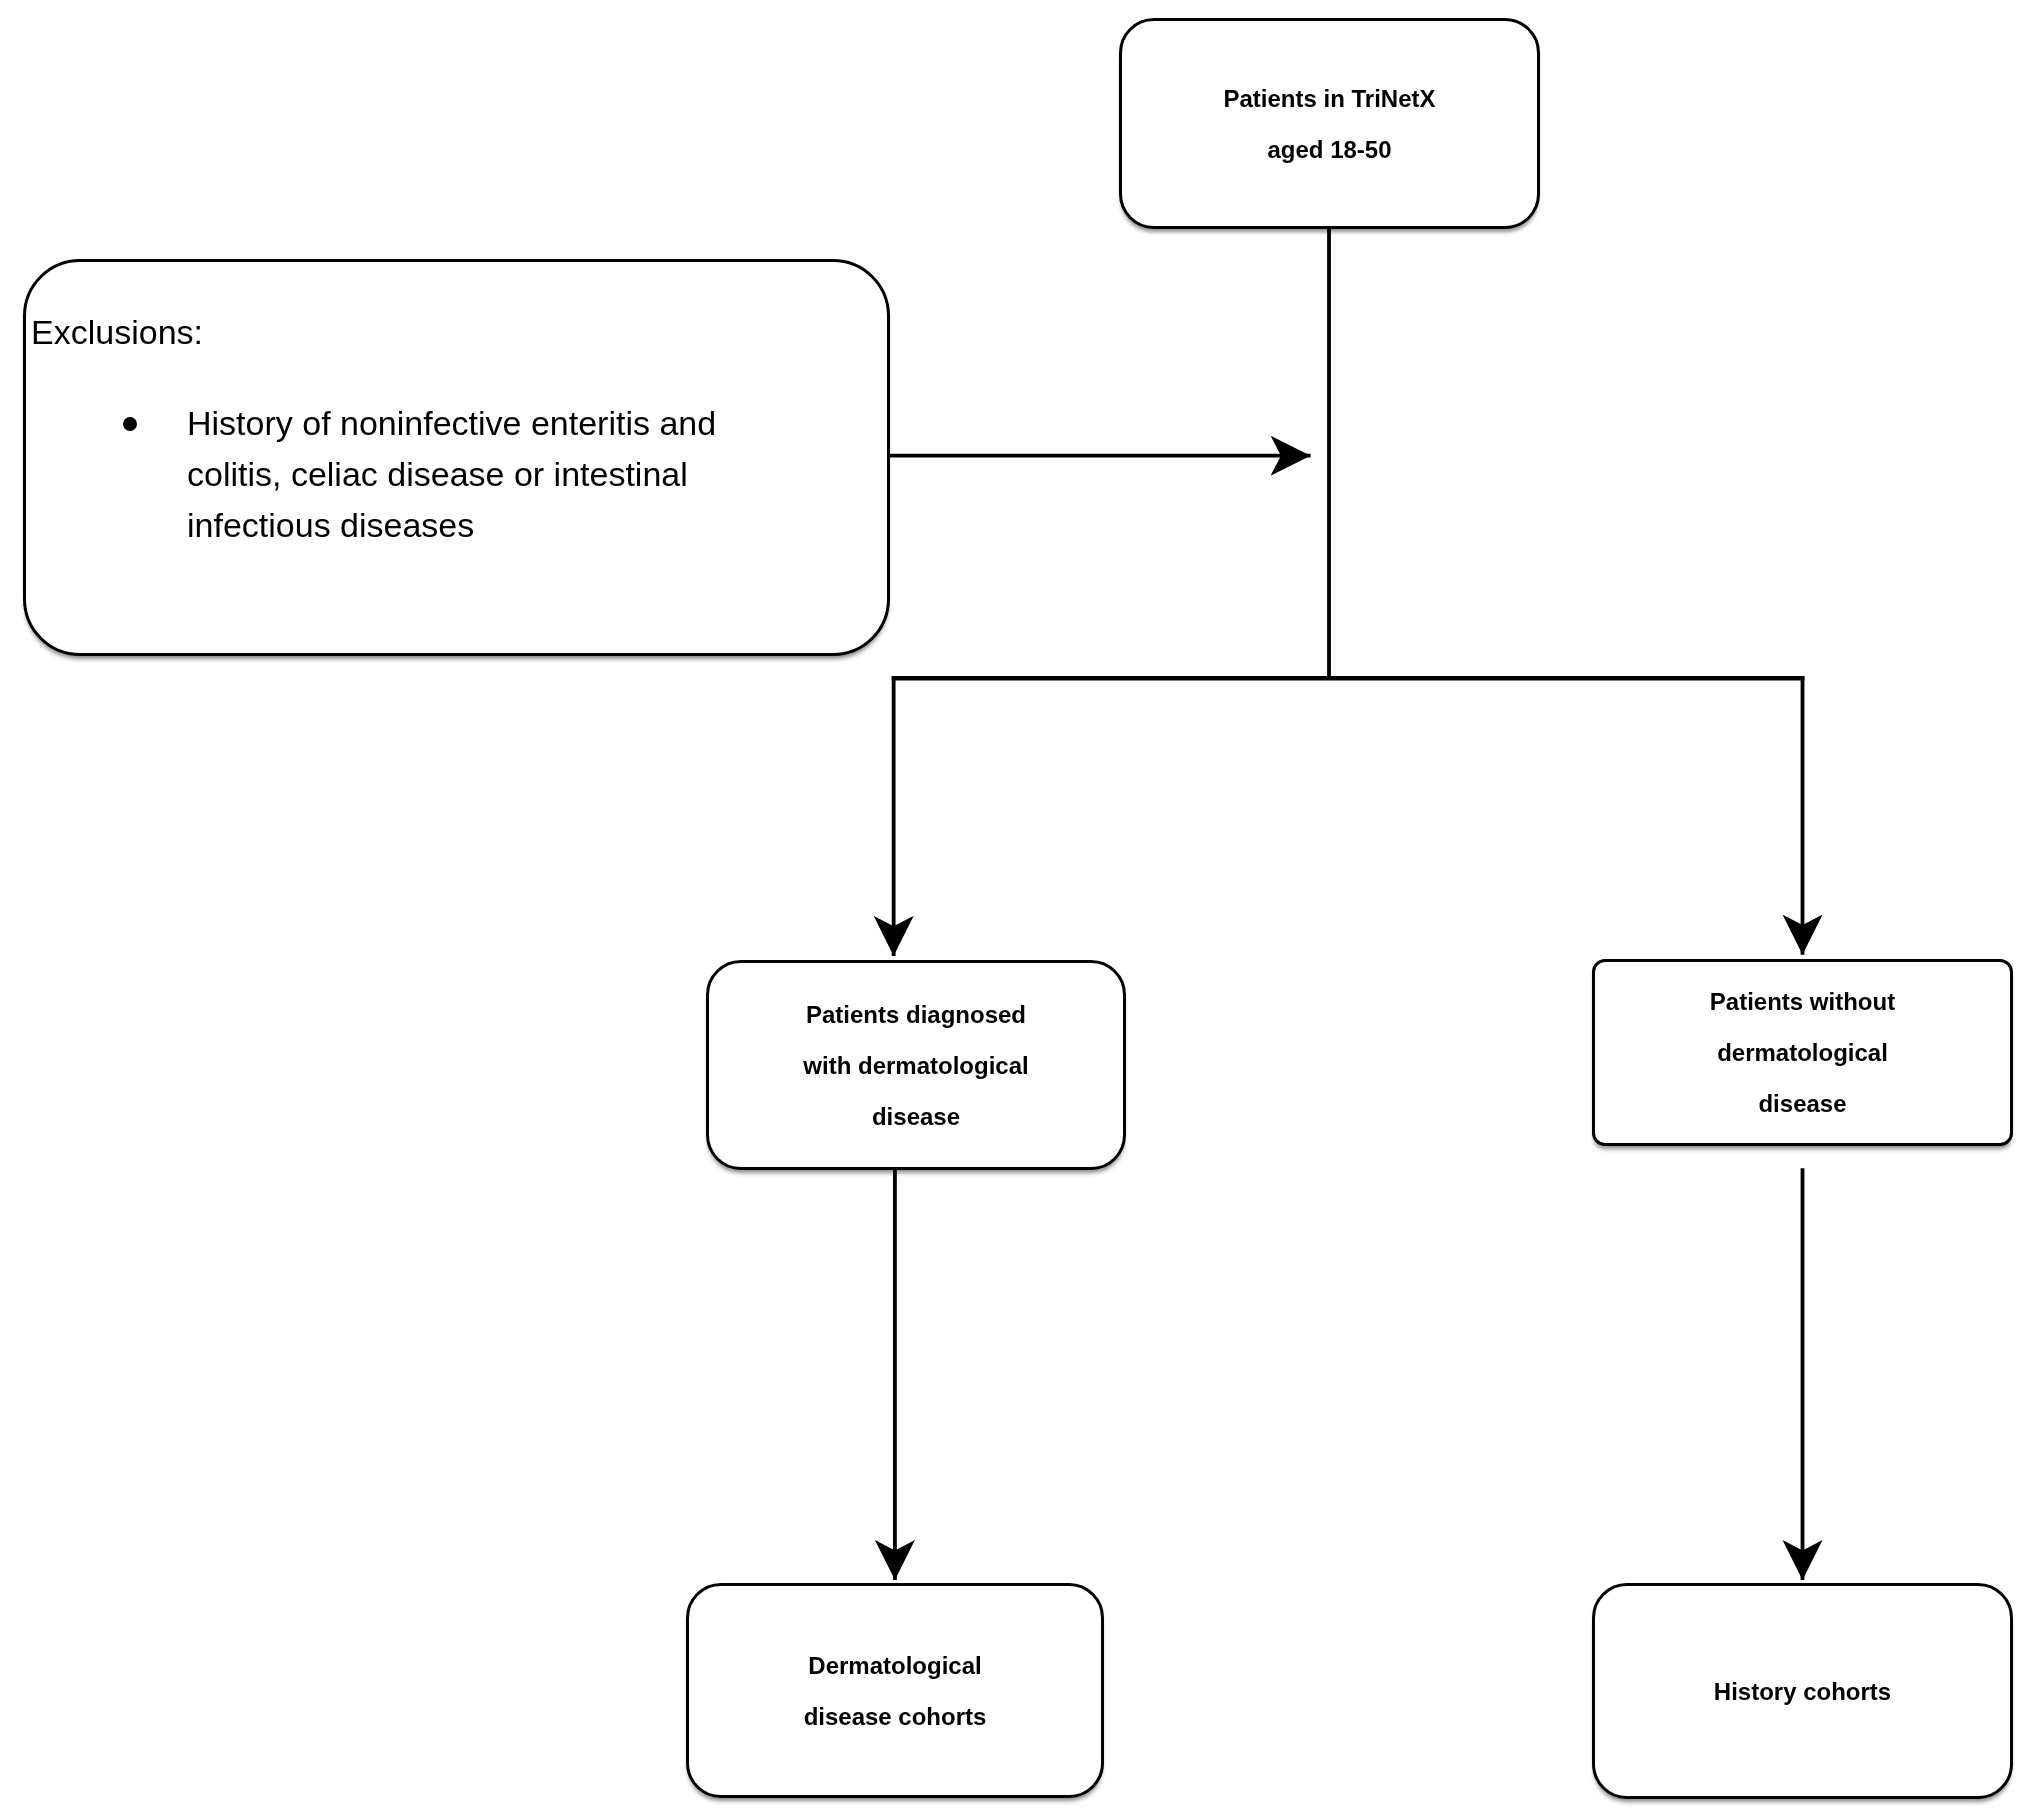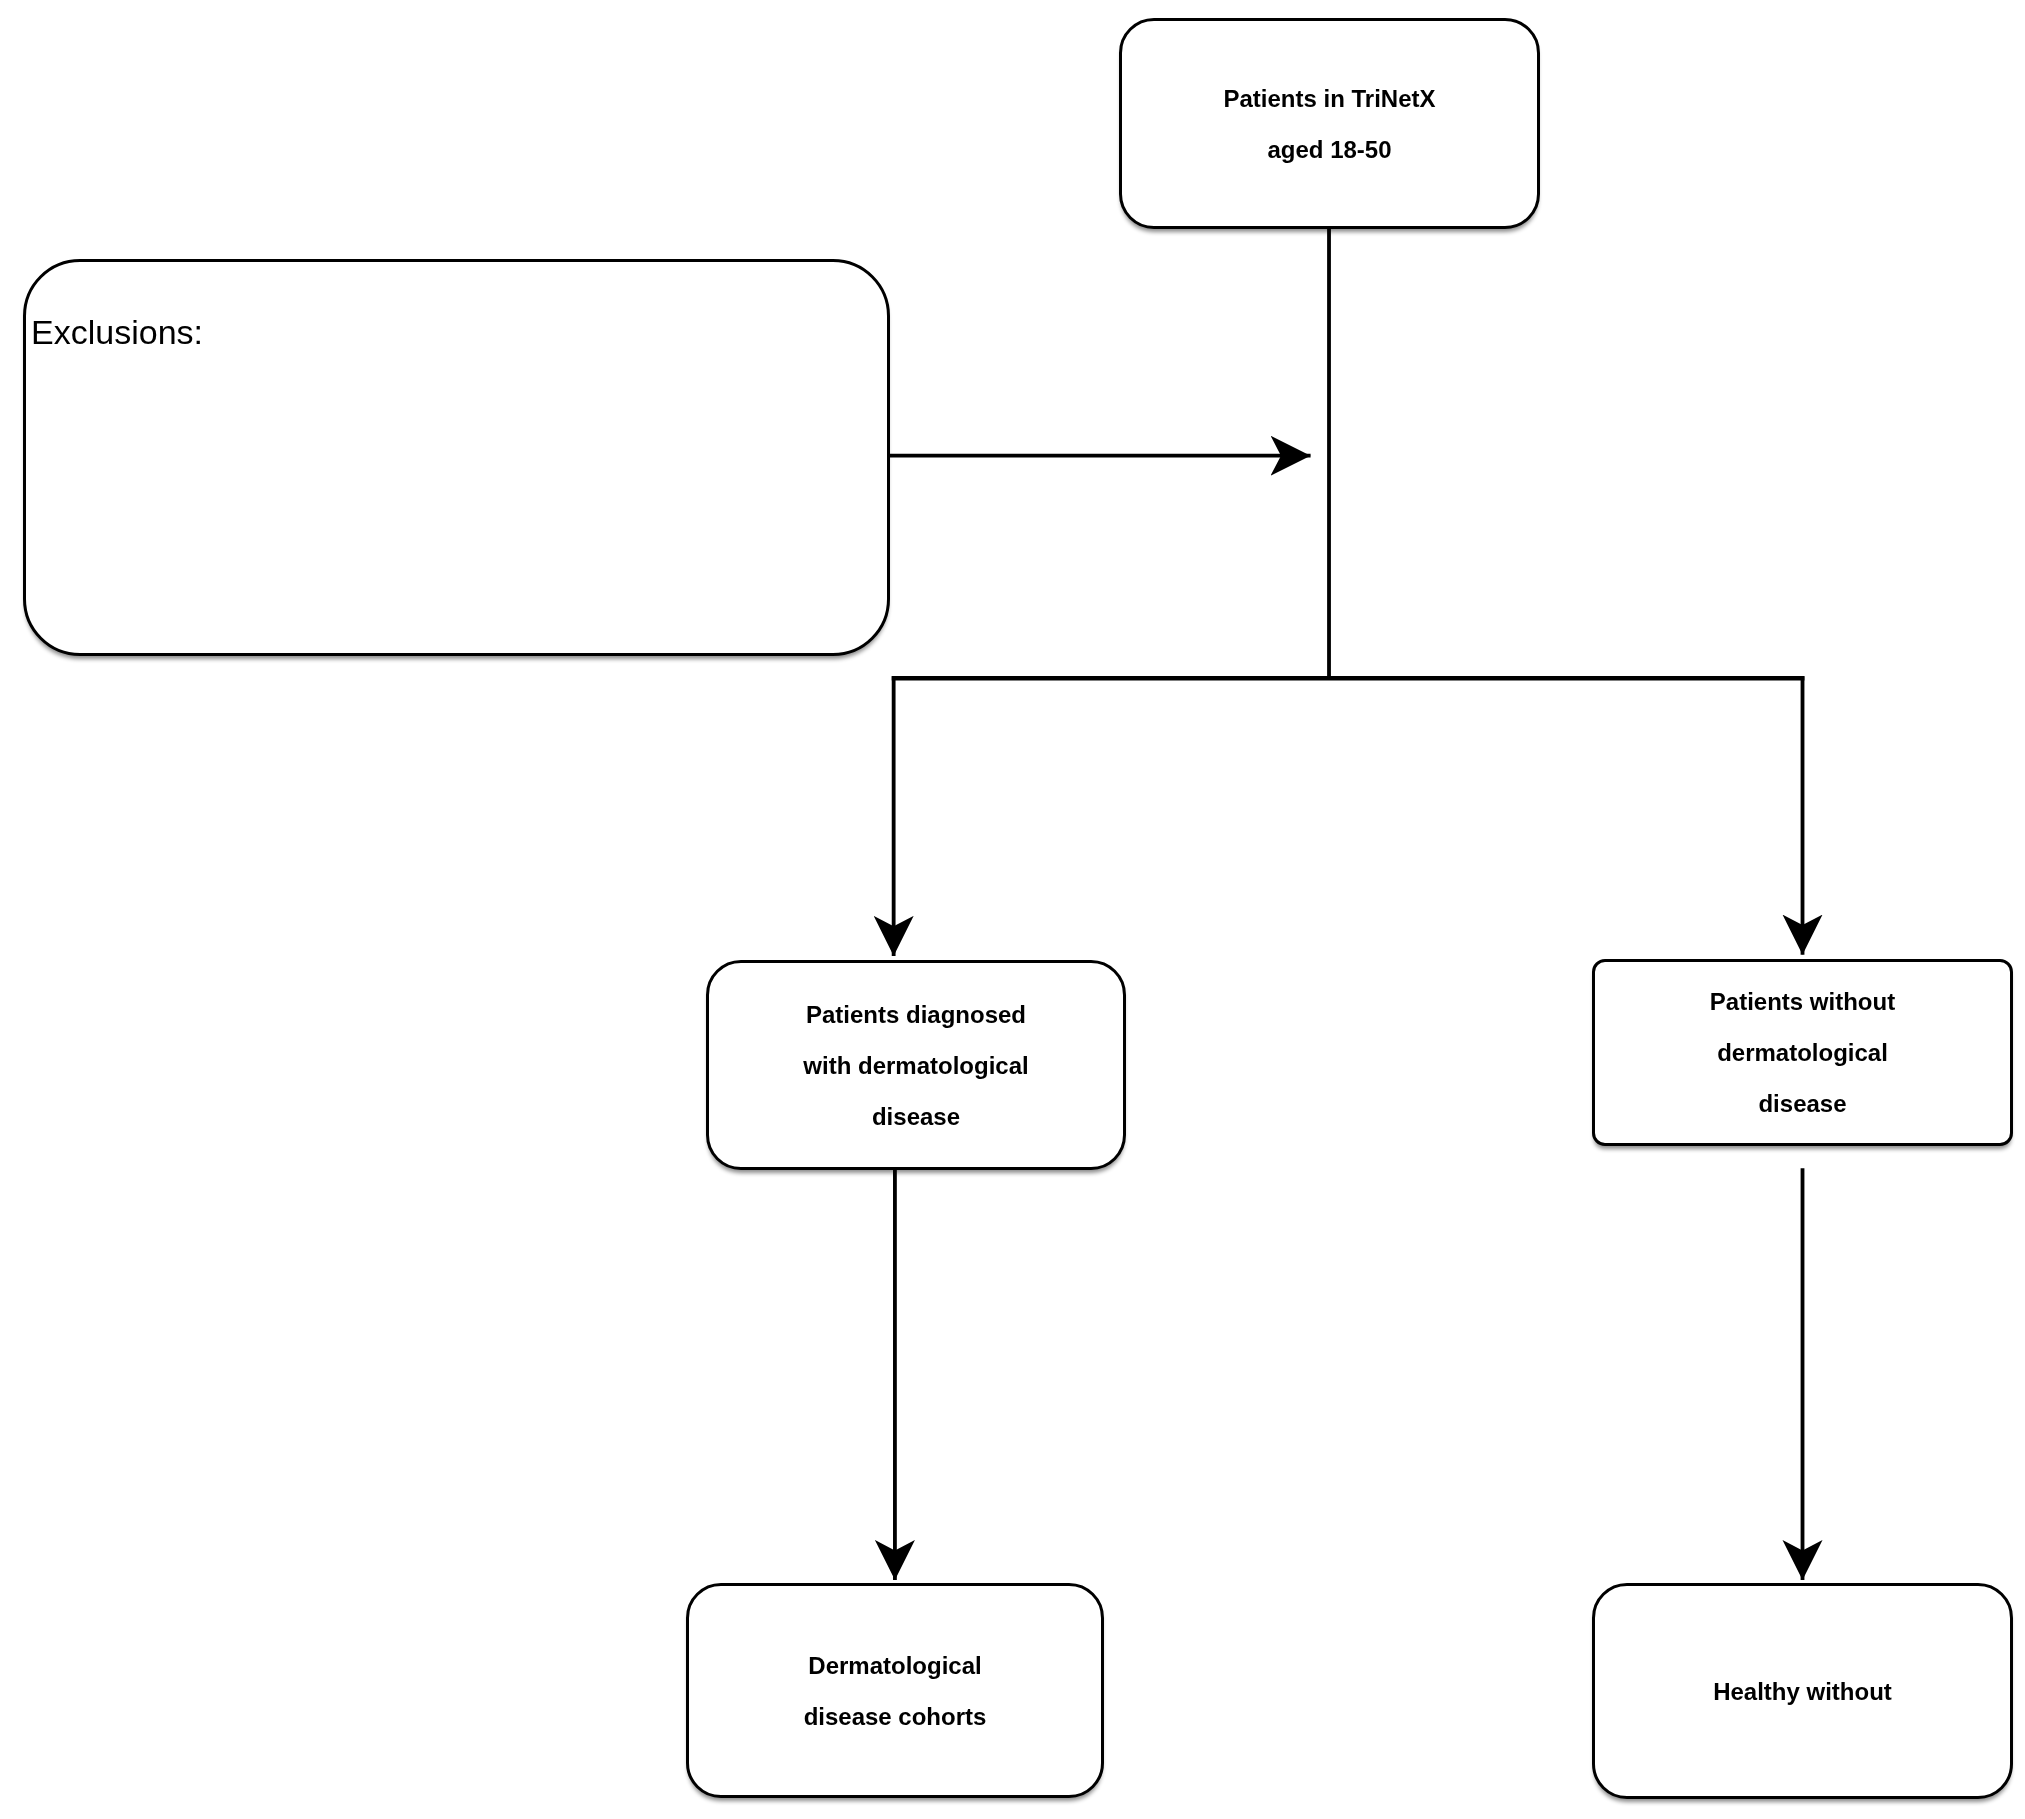--- a/index.html
+++ b/index.html
@@ -113,37 +113,43 @@
     <line x1="2836" y1="1838" x2="2836" y2="2486" marker-end="url(#arrowhead)"></line>
   </svg>
 
   <div class="node n-root">
     <span class="label">Patients in TriNetX
 aged 18-50</span>
   </div>
 
   <div class="excl n-excl">
     <div class="excl-title">Exclusions:</div>
+    <div class="excl-item">
+      <span class="excl-dot"></span>
+      <span class="excl-text">History of noninfective enteritis and
+colitis, celiac disease or intestinal
+infectious diseases</span>
+    </div>
   </div>
 
   <div class="node n-diag">
     <span class="label">Patients diagnosed
 with dermatological
 disease</span>
   </div>
 
   <div class="node n-nodrm">
     <span class="label">Patients without
 dermatological
 disease</span>
   </div>
 
   <div class="node n-dermc">
     <span class="label">Dermatological
 disease cohorts</span>
   </div>
 
   <div class="node n-heal">
-    <span class="label">Healthy without</span>
+    <span class="label">History cohorts</span>
   </div>
 
 </div>
 
 
 </body></html>

